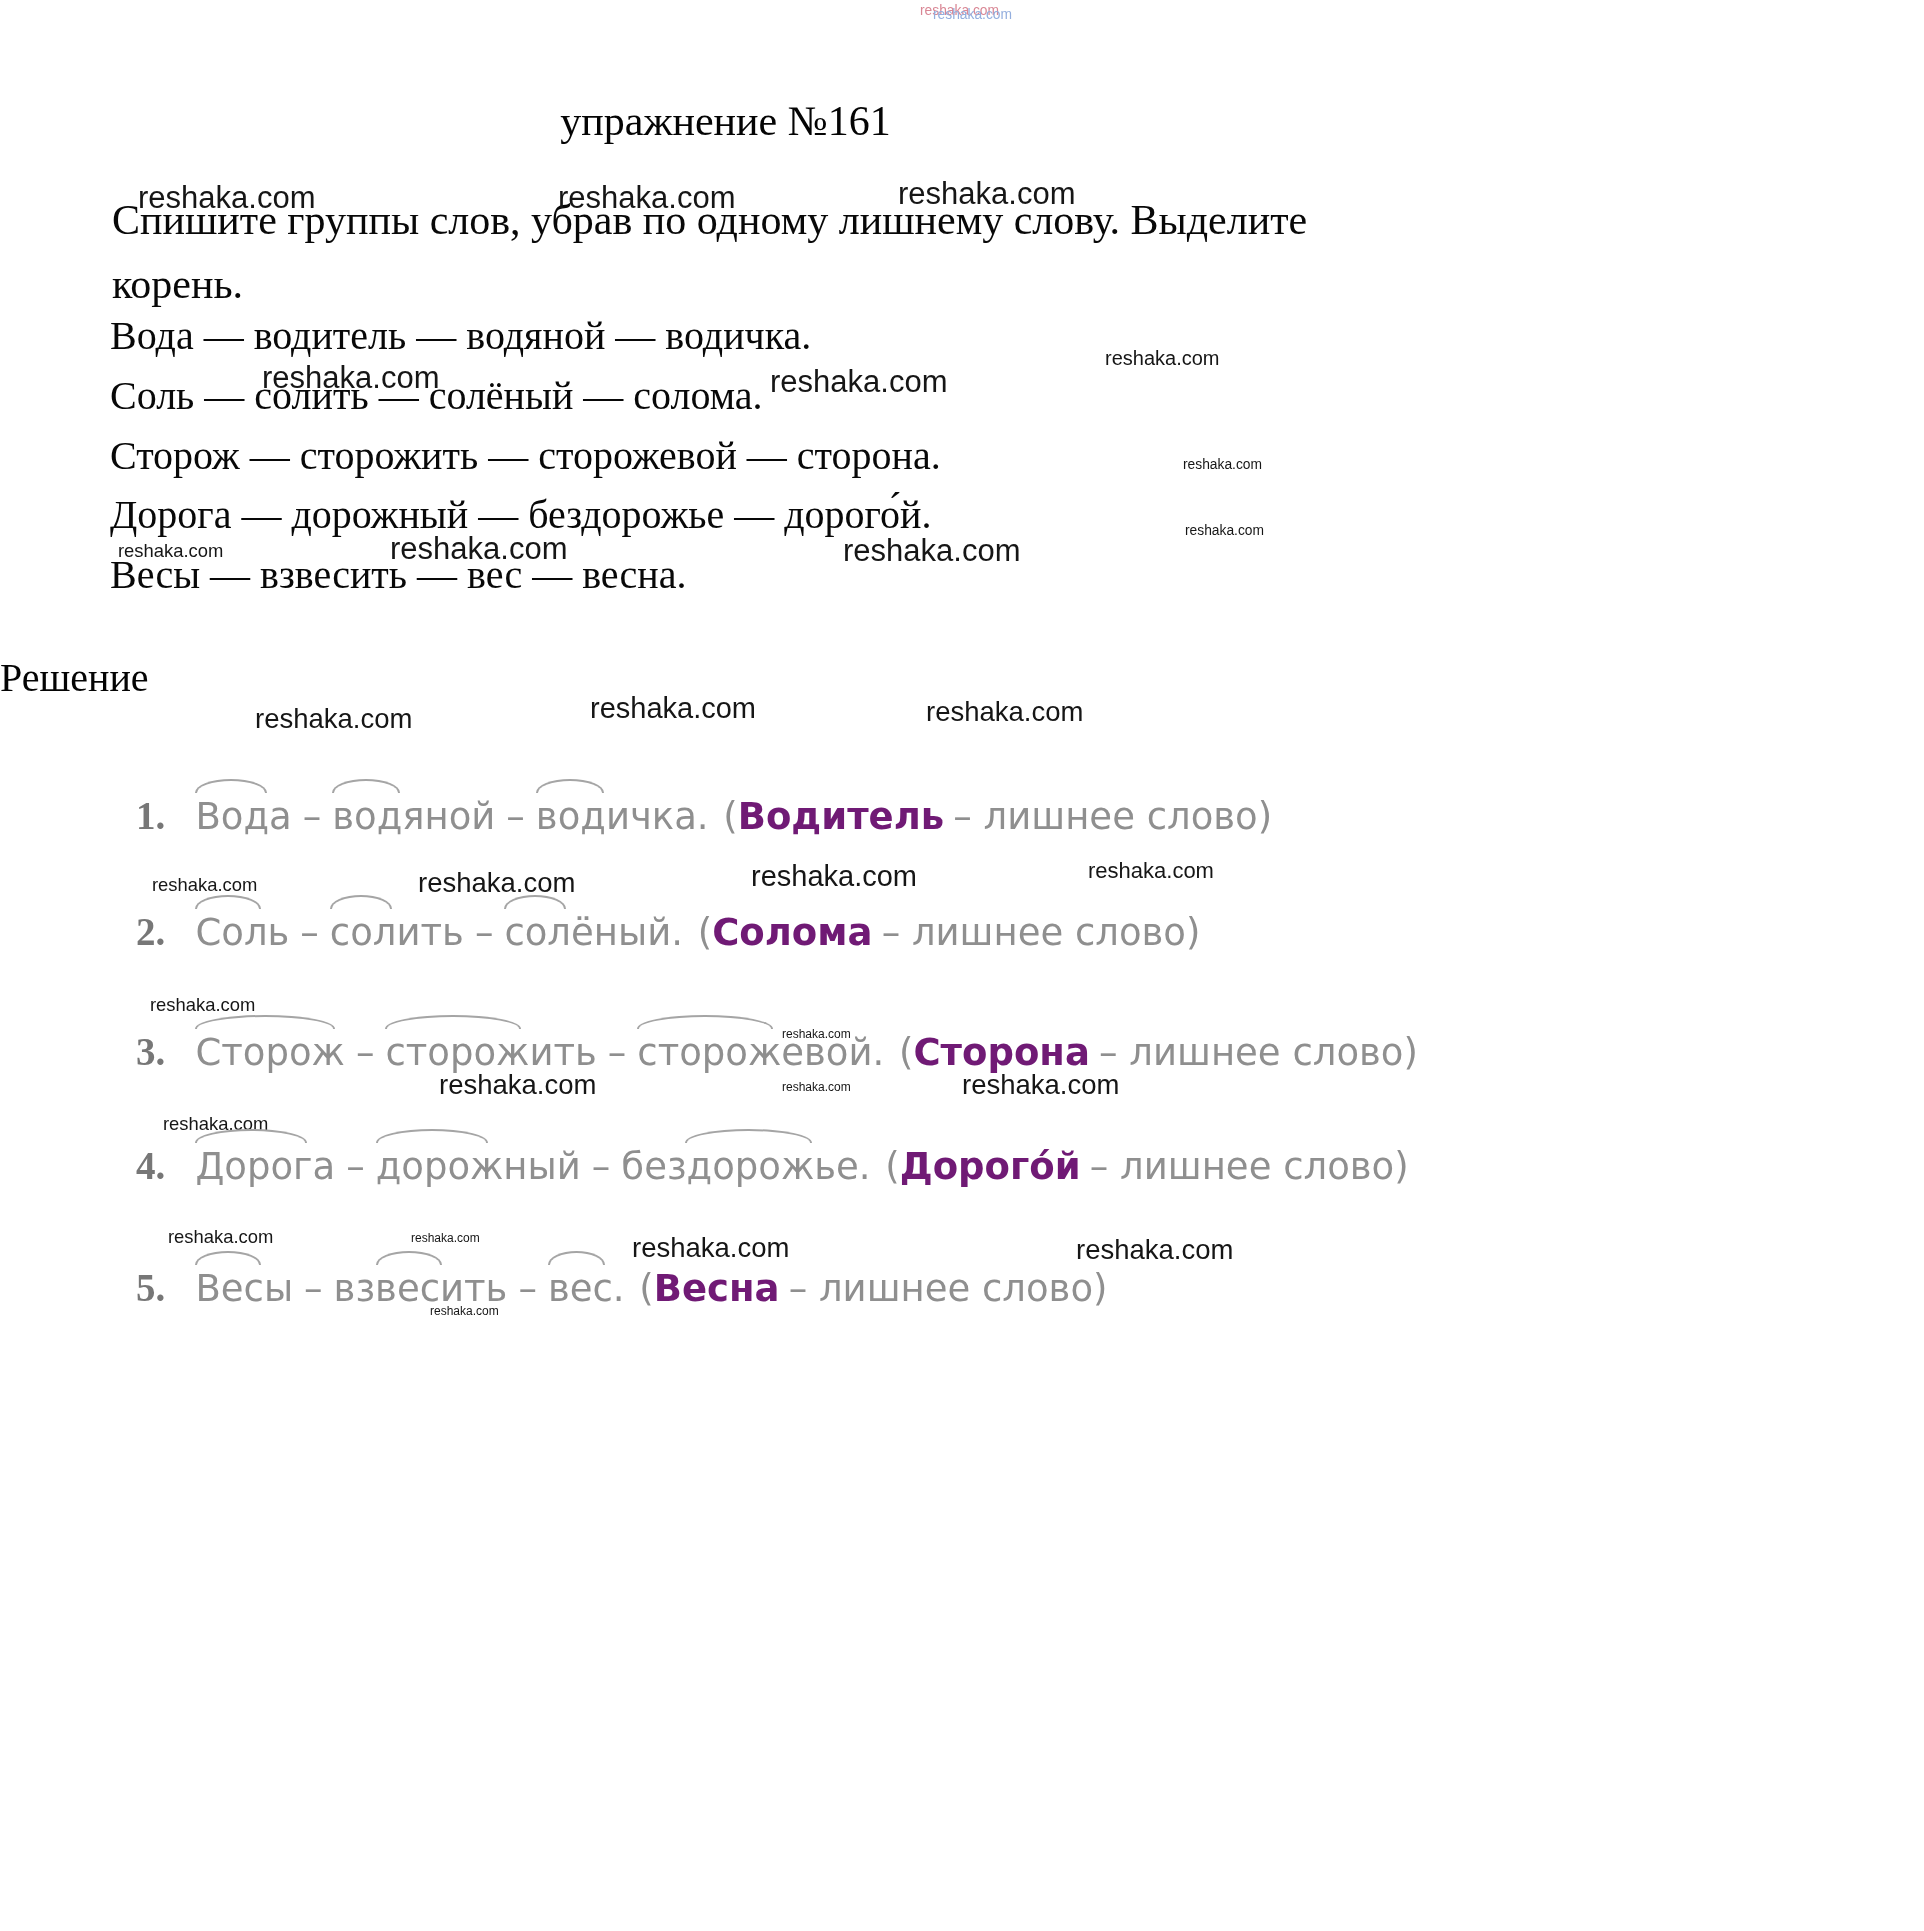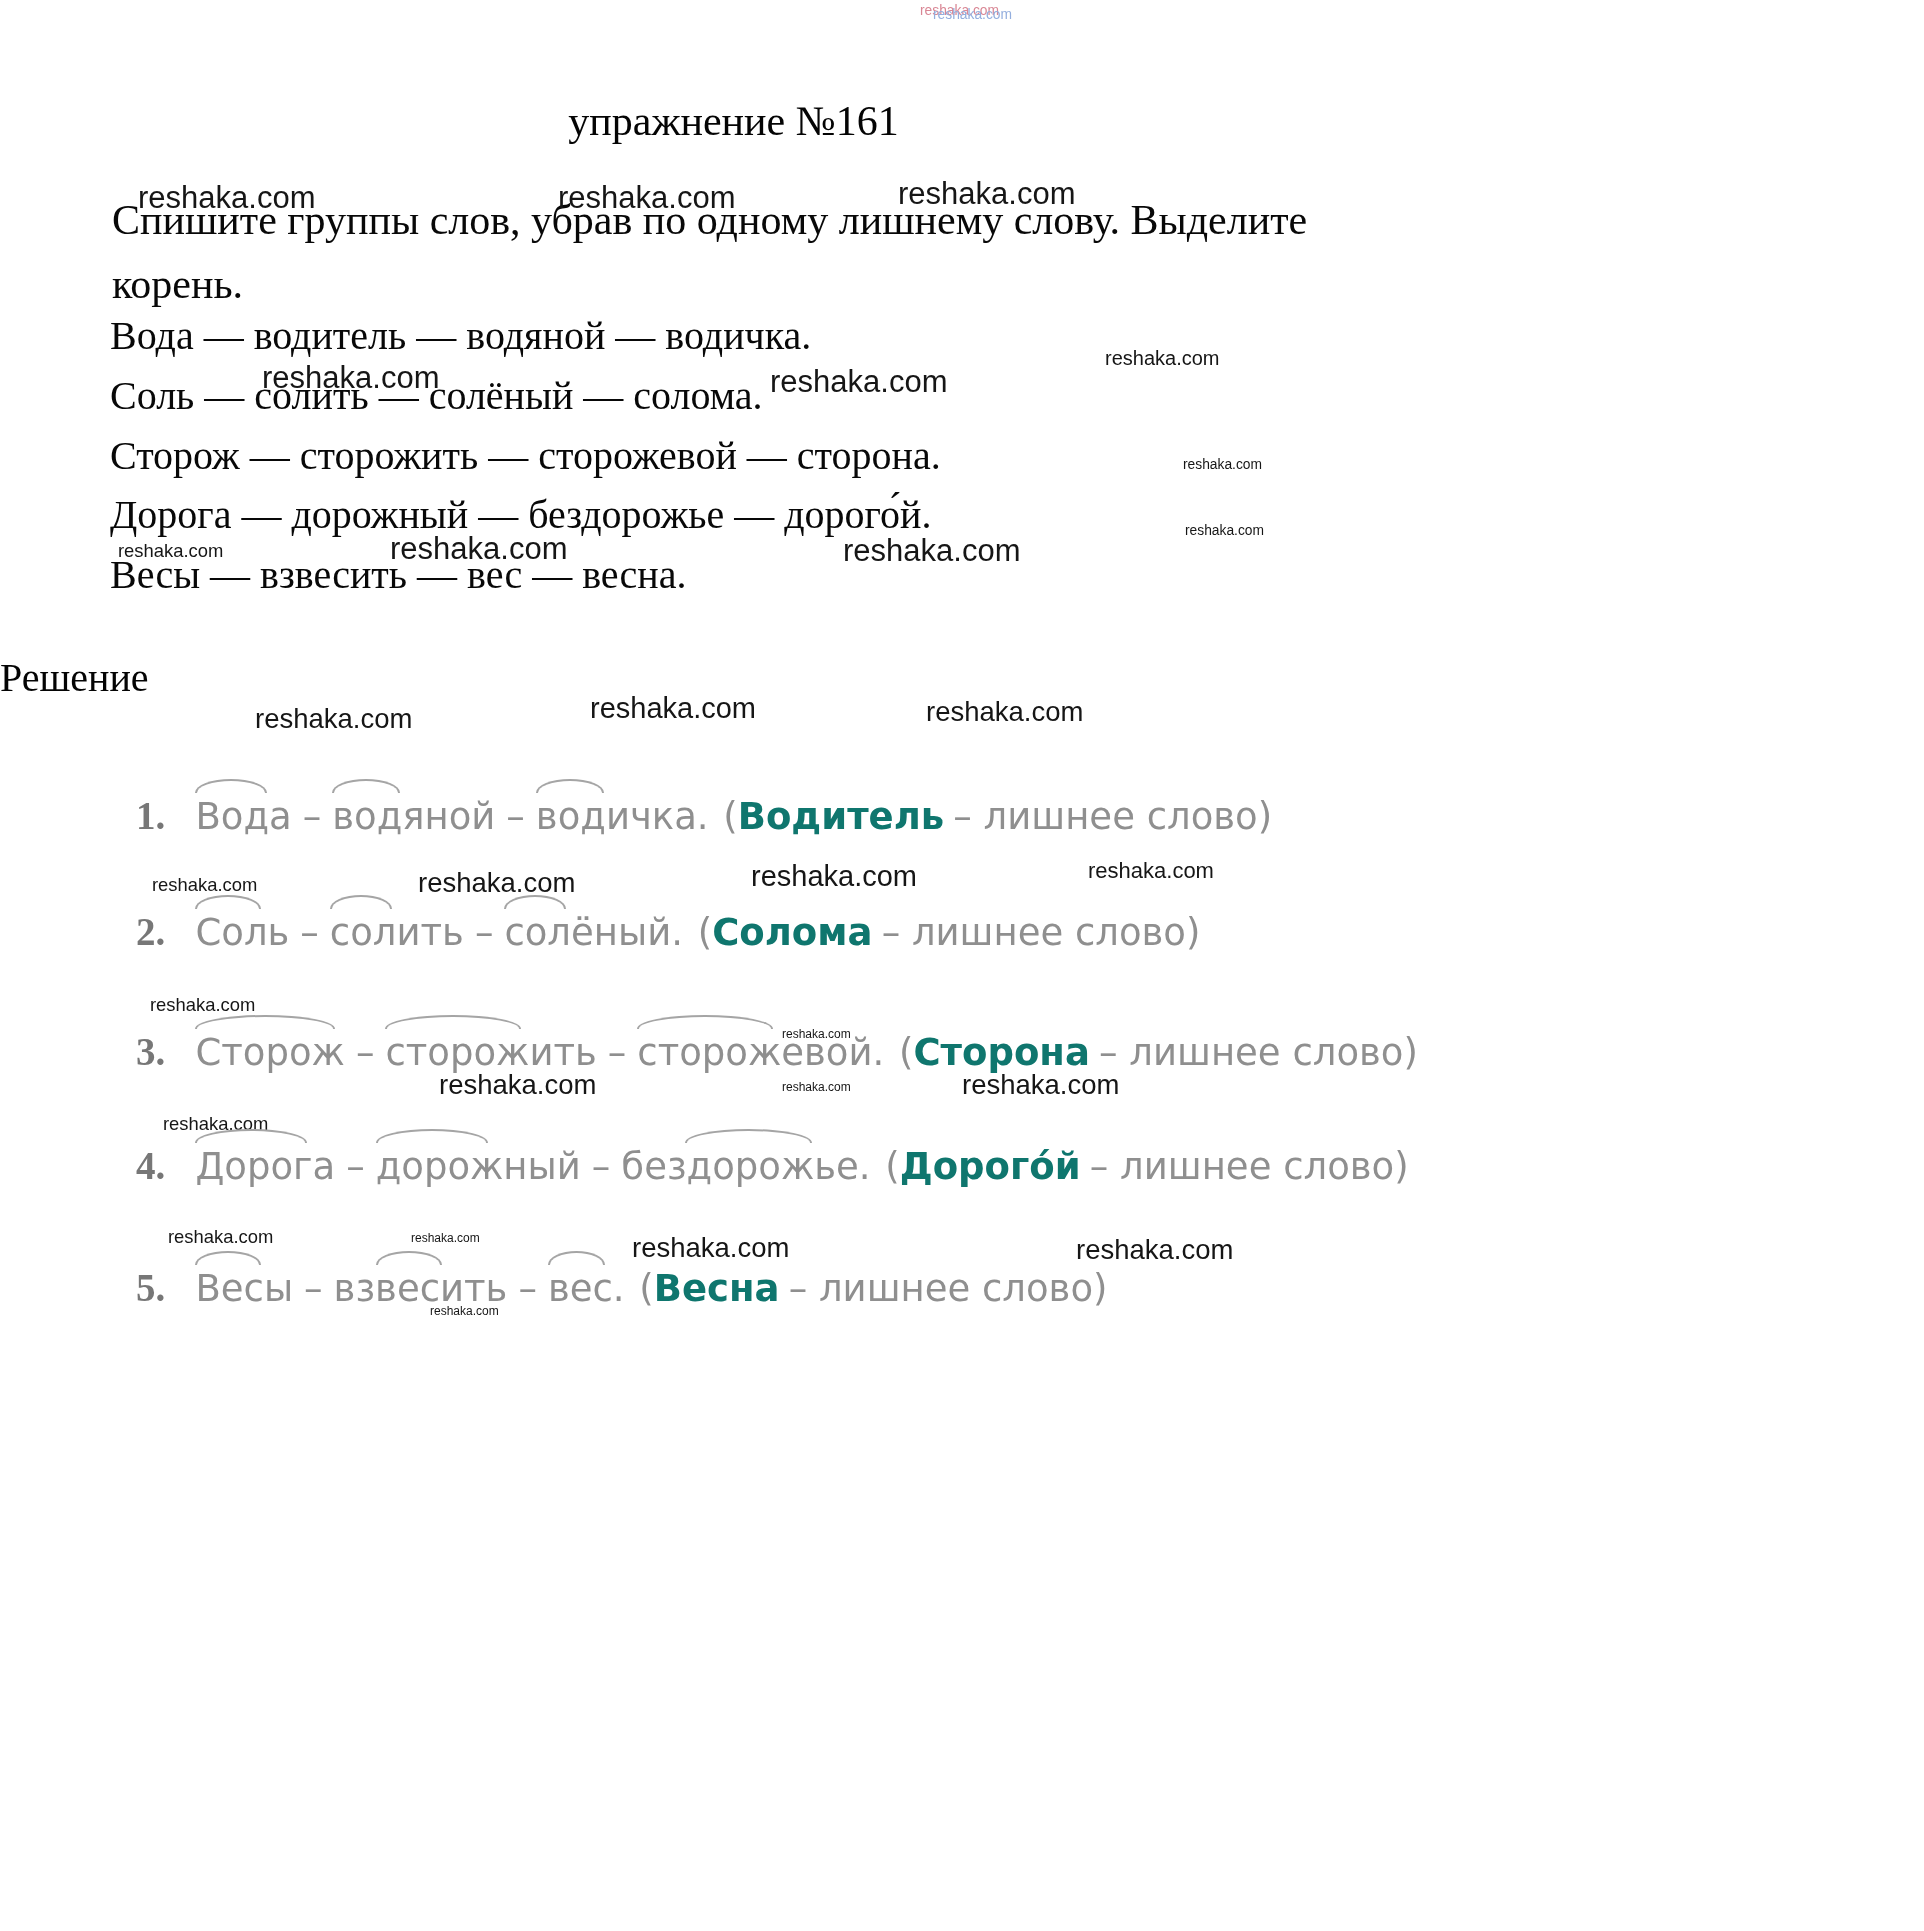--- a/index.html
+++ b/index.html
@@ -2,21 +2,21 @@
 <html style="font-size:14.7px"><head>
 <meta charset="utf-8">
 <style>
   * { margin:0; padding:0; box-sizing:border-box; }
   html,body { background:#ffffff; }
   .page {
     position:relative; width:1925px; height:1931px; background:#ffffff;
     font-family:"Liberation Serif", serif; overflow:hidden;
   }
   .title {
-    position:absolute; top:97px; left:17px; width:1433px; text-align:center;
+    position:absolute; top:97px; left:9px; width:1433px; text-align:center;
     font-size:42px; color:#040404;
   }
   .heading {
     position:absolute; top:654px; left:0; width:1433px; 
     font-size:40px; color:#040404;
   }
   .task-line { position:absolute; left:112px; font-size:42px; color:#080808; white-space:nowrap; }
   .group-line { position:absolute; left:110px; font-size:40px; color:#080808; white-space:nowrap; }
   
   .wm { position:absolute; font-family:"Liberation Sans", sans-serif; color:#161616; white-space:nowrap; }
@@ -40,21 +40,21 @@
     margin-right:18.4px; font-size:39px;
   }
   .word { position:relative; display:inline-block;text-align:center; }
   .arc {
     position:absolute; top:-15.6px; height:13.8px;
     border:2.8px solid #a5a5a5; border-bottom:none;
     border-radius:50% 50% 0 0 / 100% 100% 0 0;
   }
   .sep   { margin:0 11px; }
   .paren { margin-left:14.7px; }
-  .extra { font-weight:bold; color:#0f766e; }
+  .extra { font-weight:bold; color:#701a75; }
   .tail  { margin-left:9.2px; }
 </style>
 </head>
 <body>
 
 <div class="page">
 
   <span class="wm wm-top-red" style="left:920px; top:2.8px">reshaka.com</span>
   <span class="wm wm-top-blue" style="left:933px; top:7.3px">reshaka.com</span>
 

